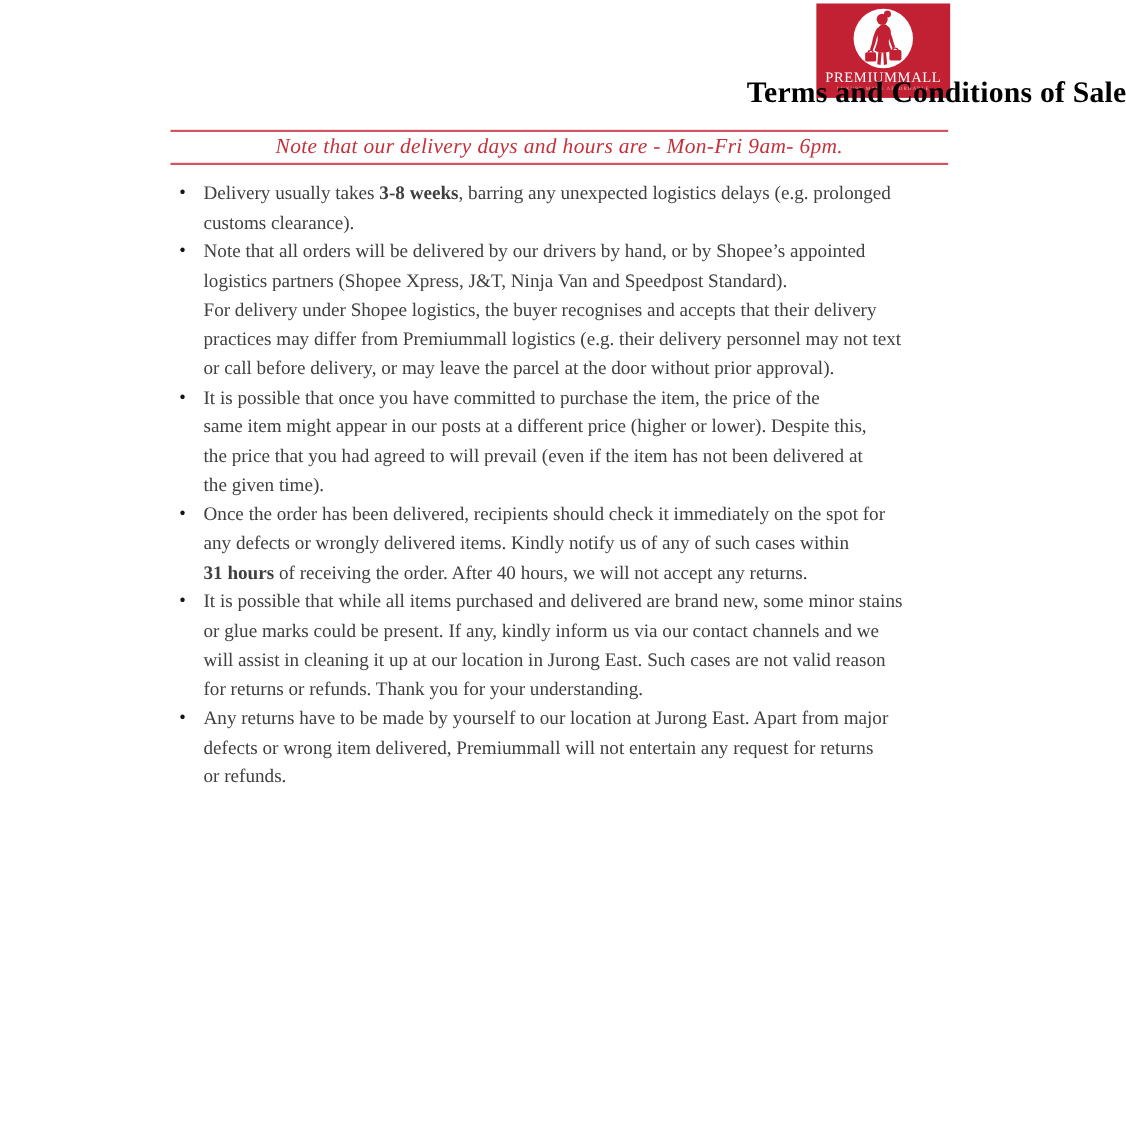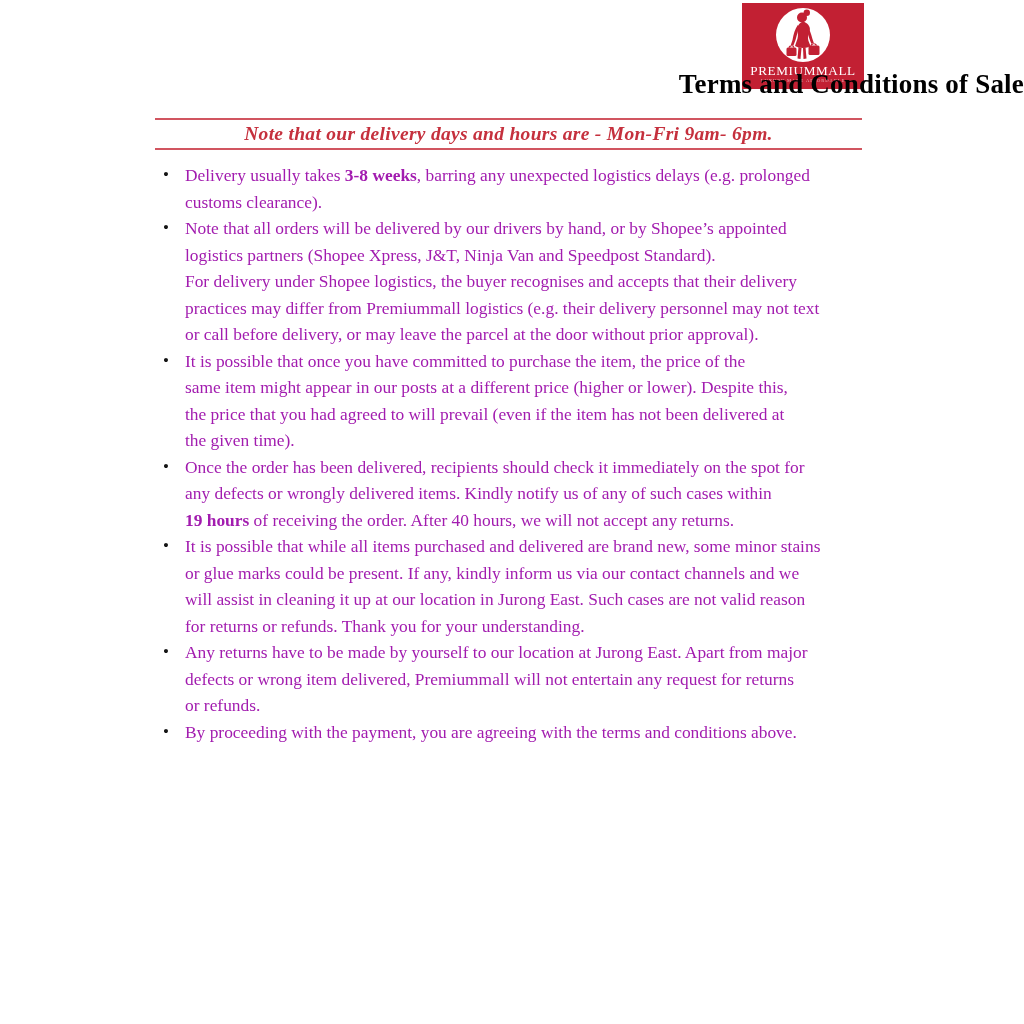--- a/index.html
+++ b/index.html
@@ -39,36 +39,35 @@
     border-bottom: 2px solid #d15560;
     padding: 1px 0 2px 0;
     text-align: center;
   }
   .note-text {
     font-style: italic;
     font-size: 19.5px;
     line-height: 25px;
     color: #c5303d;
     letter-spacing: 0.3px;
-    font-weight: bold;
   }
   .terms-list {
     position: absolute;
     top: 162px;
     left: 162px;
     margin: 0;
     padding: 0;
     list-style: none;
   }
   .terms-list li {
     position: relative;
     padding-left: 23px;
     font-size: 17.4px;
     line-height: 26.5px;
-    color: #a21caf;
+    color: #404040;
     white-space: pre;
   }
   .terms-list li::before {
     content: "\2022";
     position: absolute;
     left: 1px;
     top: 0;
     font-size: 17px;
     color: #141414;
   }
@@ -112,24 +111,23 @@
 logistics partners (Shopee Xpress, J&amp;T, Ninja Van and Speedpost Standard).
 For delivery under Shopee logistics, the buyer recognises and accepts that their delivery
 practices may differ from Premiummall logistics (e.g. their delivery personnel may not text
 or call before delivery, or may leave the parcel at the door without prior approval).</span></li>
       <li><span>It is possible that once you have committed to purchase the item, the price of the
 same item might appear in our posts at a different price (higher or lower). Despite this,
 the price that you had agreed to will prevail (even if the item has not been delivered at
 the given time).</span></li>
       <li><span>Once the order has been delivered, recipients should check it immediately on the spot for
 any defects or wrongly delivered items. Kindly notify us of any of such cases within
-</span><strong>19 hours</strong><span> of receiving the order. After 40 hours, we will not accept any returns.</span></li>
+</span><strong>31 hours</strong><span> of receiving the order. After 40 hours, we will not accept any returns.</span></li>
       <li><span>It is possible that while all items purchased and delivered are brand new, some minor stains
 or glue marks could be present. If any, kindly inform us via our contact channels and we
 will assist in cleaning it up at our location in Jurong East. Such cases are not valid reason
 for returns or refunds. Thank you for your understanding.</span></li>
       <li><span>Any returns have to be made by yourself to our location at Jurong East. Apart from major
 defects or wrong item delivered, Premiummall will not entertain any request for returns
 or refunds.</span></li>
-      <li><span>By proceeding with the payment, you are agreeing with the terms and conditions above.</span></li>
     </ul>
 
 </div>
 
 </body></html>

